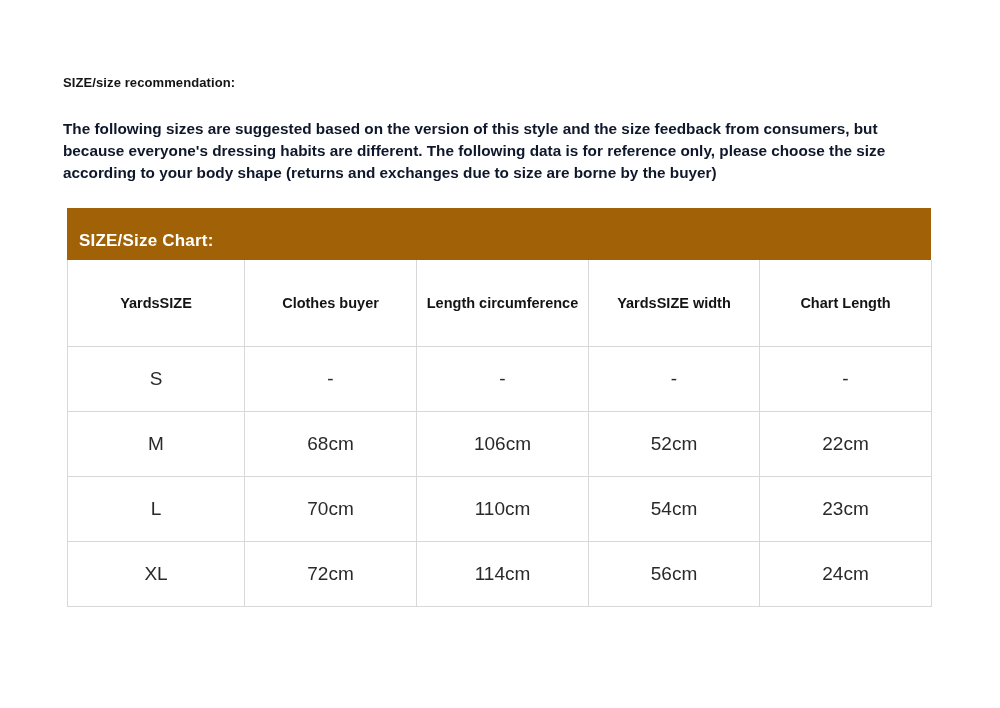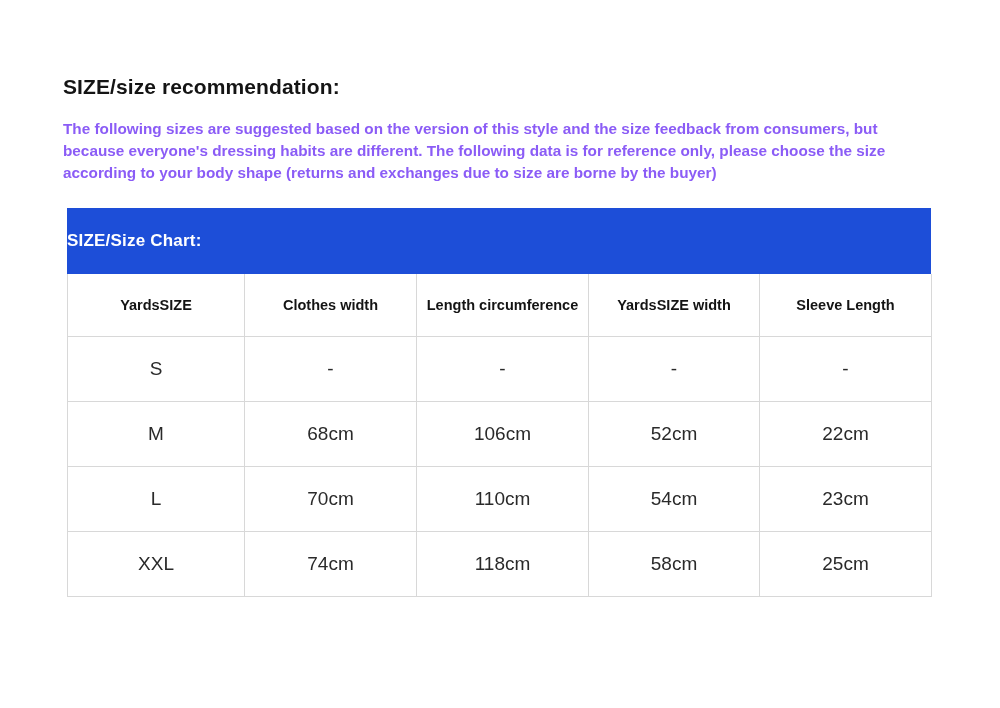--- a/index.html
+++ b/index.html
@@ -17,71 +17,71 @@
   .page {
     position: relative;
     width: 1000px;
     height: 708px;
     box-sizing: border-box;
   }
   .heading {
     position: absolute;
     left: 63px;
     top: 75px;
-    font-size: 21px;
+    font-size: 13px;
     font-weight: bold;
     letter-spacing: 0.1px;
     color: #141414;
   }
   .intro {
     position: absolute;
     left: 63px;
     top: 118px;
     width: 880px;
     font-size: 15.3px;
     font-weight: bold;
     line-height: 1.45;
-    color: #8b5cf6;
+    color: #0f172a;
     letter-spacing: 0.01px;
   }
   .table-wrap {
     position: absolute;
     left: 67px;
     top: 208px;
     width: 864px;
   }
   .chart-title {
-    background: #1d4ed8;
+    background: #a16207;
     color: #ffffff;
     font-size: 17px;
     font-weight: bold;
-    height: 66px;
+    height: 52px;
     line-height: 66px;
-    padding-left: 0;
+    padding-left: 12px;
     box-sizing: border-box;
     letter-spacing: 0.2px;
   }
   table.size-table {
     border-collapse: collapse;
     width: 864px;
     table-layout: fixed;
   }
   table.size-table th,
   table.size-table td {
     border: 1px solid #d8d8d8;
     border-top: none;
     text-align: center;
     vertical-align: middle;
   }
   table.size-table thead th {
     height: 62px;
     font-size: 14.5px;
     font-weight: bold;
     color: #141414;
-    padding: 0 6px;
+    padding: 12px 6px;
     line-height: 1.25;
   }
   table.size-table tbody td {
     height: 62px;
     font-size: 19px;
     font-weight: normal;
     color: #2a2a2a;
   }
   table.size-table tbody td.size-label {
     font-size: 19px;
@@ -108,24 +108,24 @@
       <colgroup>
         <col class="c0">
           <col class="c1">
           <col class="c2">
           <col class="c3">
           <col class="c4">
       </colgroup>
       <thead>
         <tr>
           <th>YardsSIZE</th>
-          <th>Clothes width</th>
+          <th>Clothes buyer</th>
           <th>Length circumference</th>
           <th>YardsSIZE width</th>
-          <th>Sleeve Length</th>
+          <th>Chart Length</th>
         </tr>
       </thead>
       <tbody>
         <tr>
           <td class="size-label">S</td>
           <td>-</td>
           <td>-</td>
           <td>-</td>
           <td>-</td>
         </tr>
@@ -137,23 +137,23 @@
           <td>22cm</td>
         </tr>
         <tr>
           <td class="size-label">L</td>
           <td>70cm</td>
           <td>110cm</td>
           <td>54cm</td>
           <td>23cm</td>
         </tr>
         <tr>
-          <td class="size-label">XXL</td>
-          <td>74cm</td>
-          <td>118cm</td>
-          <td>58cm</td>
-          <td>25cm</td>
+          <td class="size-label">XL</td>
+          <td>72cm</td>
+          <td>114cm</td>
+          <td>56cm</td>
+          <td>24cm</td>
         </tr>
       </tbody>
     </table>
   </div>
 
 </div>
 
 </body></html>

